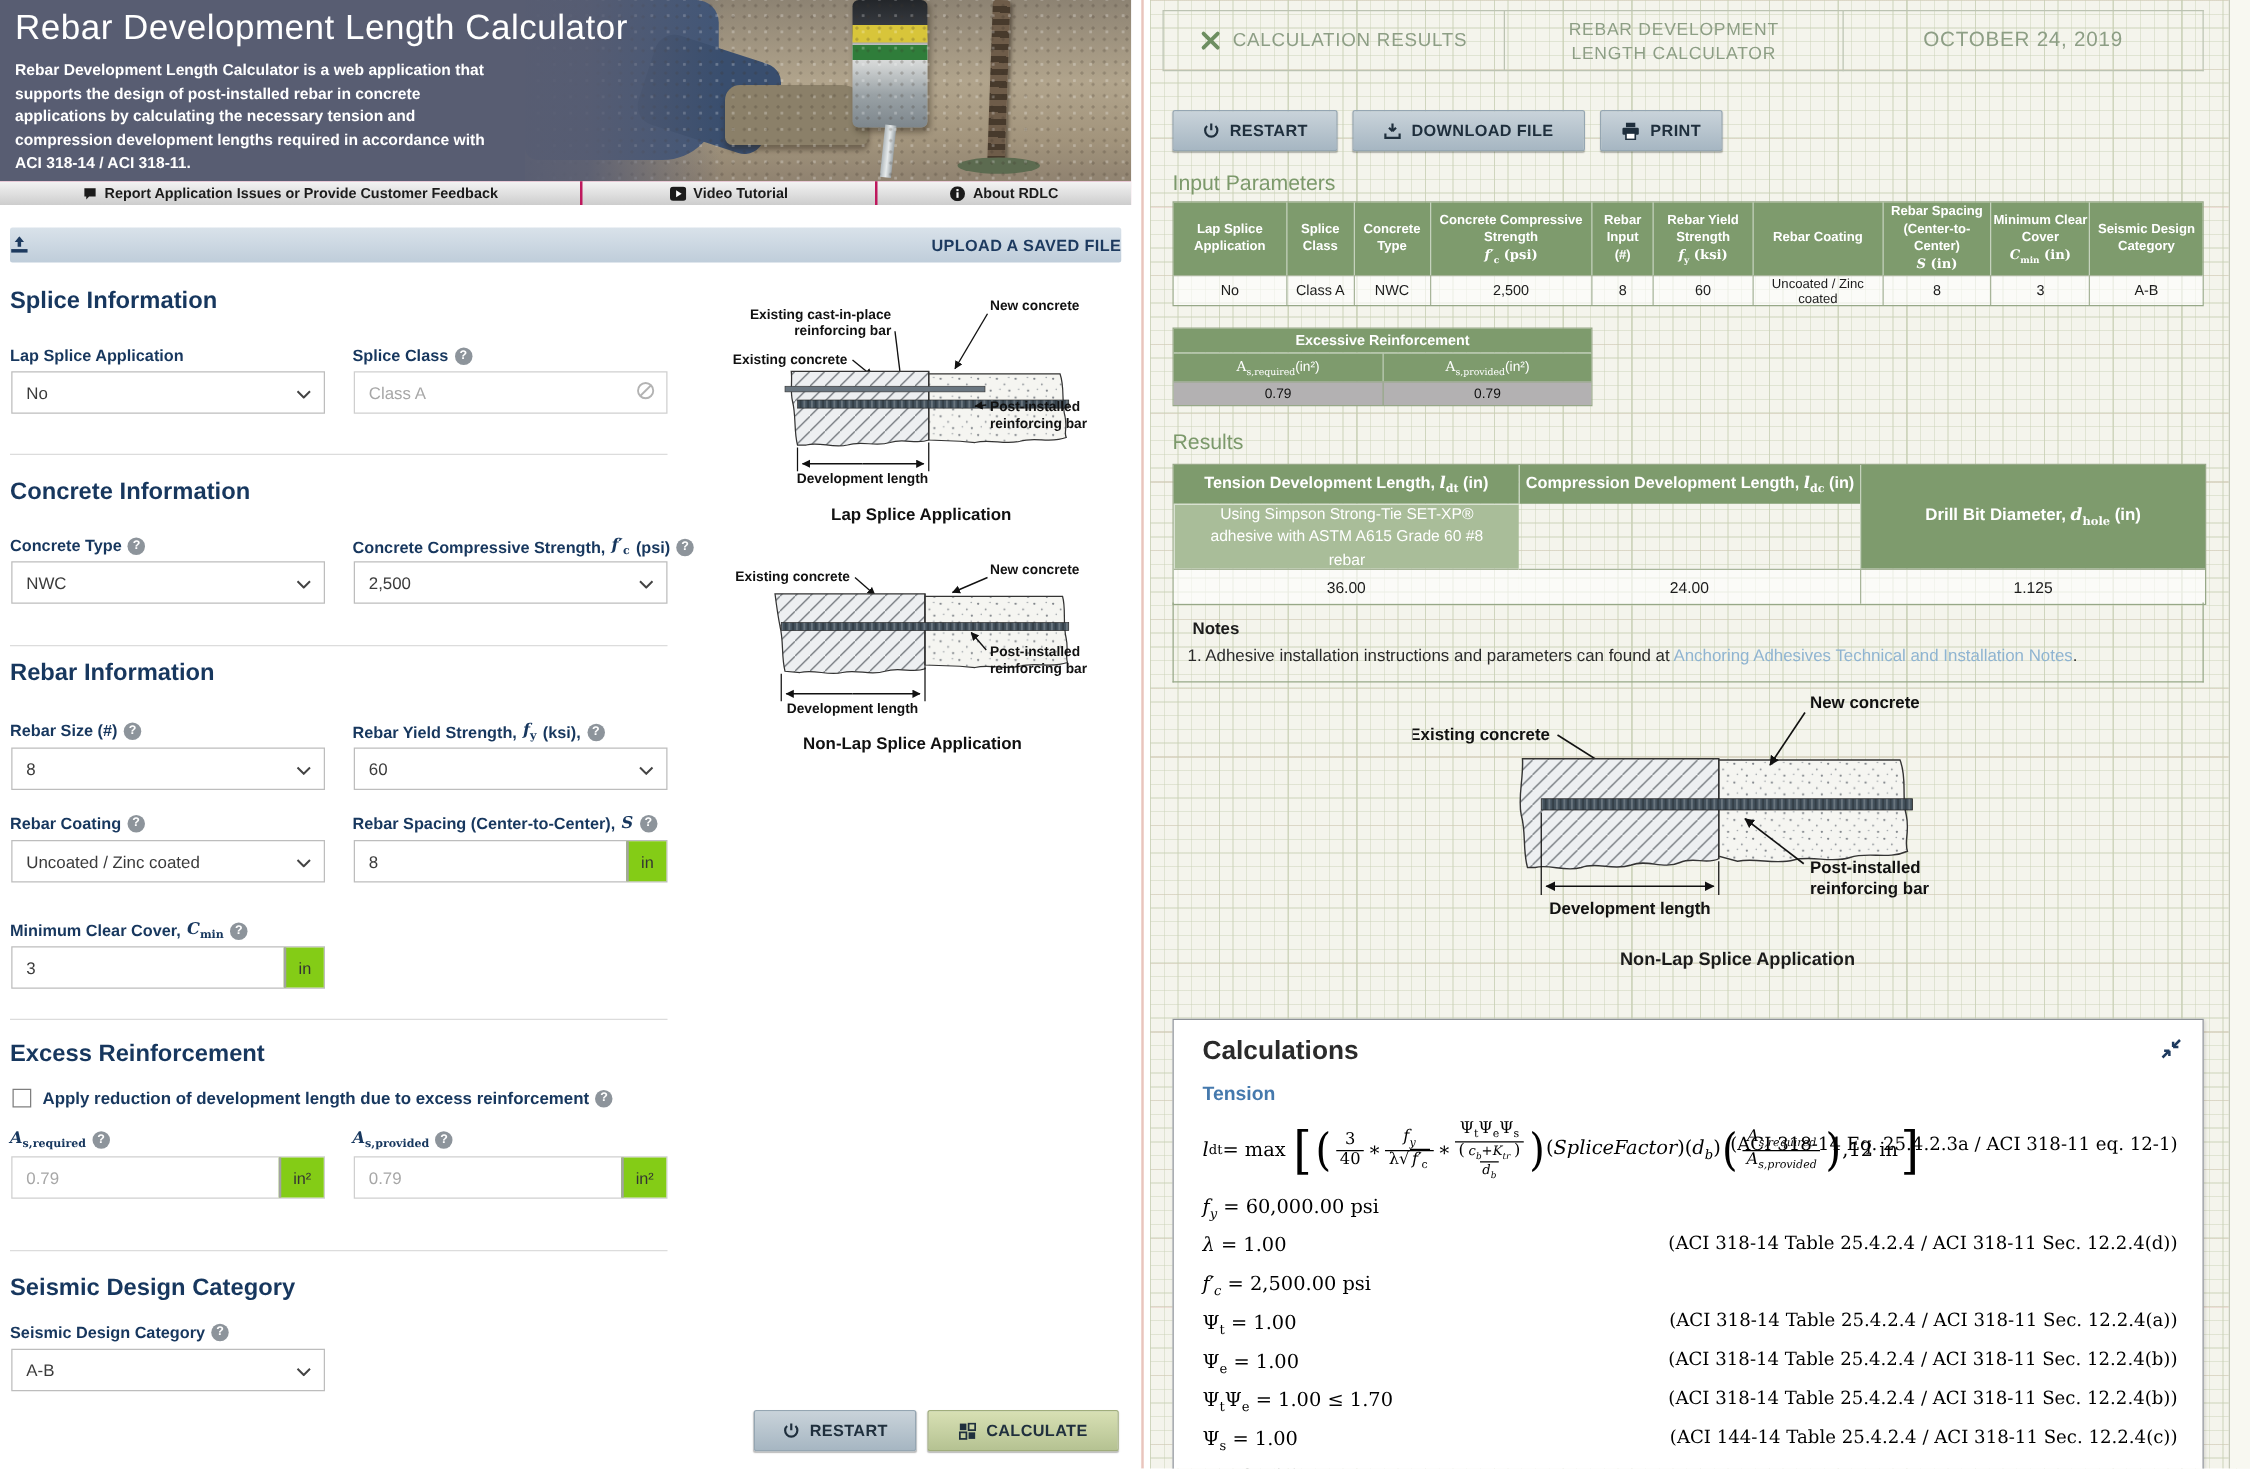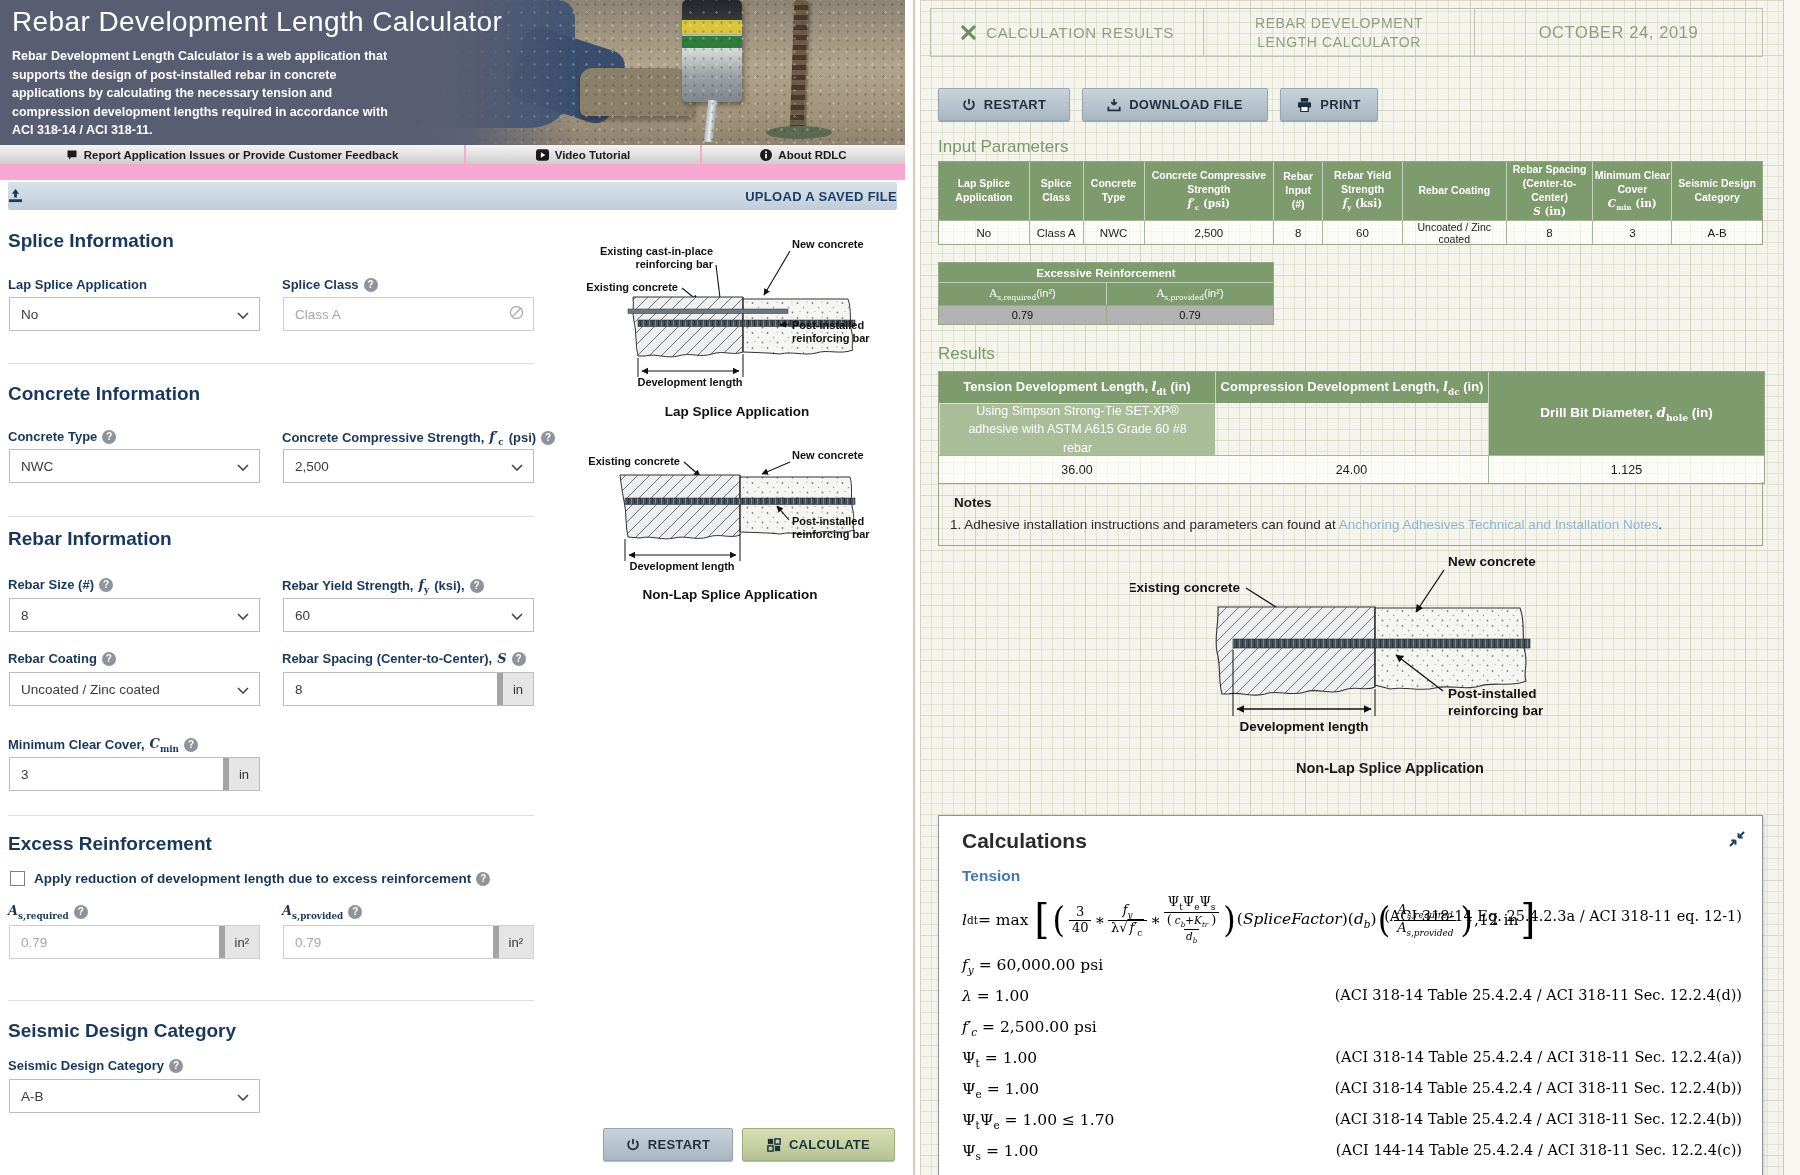--- a/index.html
+++ b/index.html
@@ -26,41 +26,41 @@
   .ph-tube-label { position:absolute; left:262px; top:20px; width:60px; height:14px; background:#d8c53a; }
   .ph-nozzle { position:absolute; left:286px; top:100px; width:9px; height:42px; background:linear-gradient(90deg,#aeb6ba,#e7ebec,#9aa2a6); transform:rotate(6deg); }
   .ph-rebar-v { position:absolute; left:372px; top:0; width:14px; height:134px; transform:rotate(2deg);
     background:repeating-linear-gradient(180deg,#6e5c49 0 5px,#473a2c 5px 10px); border-radius:3px; box-shadow:2px 2px 3px rgba(40,30,20,.5); }
   .ph-base { position:absolute; left:346px; top:126px; width:66px; height:13px; background:#5c6b50; border-radius:50%; }
   .hero-overlay { position:absolute; left:0; top:0; width:905px; height:145px;
     background:linear-gradient(90deg,#585d72 0%,#585d72 44%,rgba(88,93,114,.9) 52%,rgba(88,93,114,0) 64%); }
   .hero-title { position:absolute; left:12px; top:6px; font-size:28px; font-weight:300; color:#fff; letter-spacing:.4px; }
   .hero-desc { position:absolute; left:12px; top:47px; width:382px; font-size:12.5px; line-height:1.48; font-weight:600; color:#fff; }
 
-  .links-bar { position:absolute; left:0; top:145px; width:905px; height:35px; background:#f9a8d4; display:flex; gap:2px; }
+  .links-bar { position:absolute; left:0; top:145px; width:905px; height:19px; background:#be185d; display:flex; gap:2px; }
   .link-item { height:19px; display:flex; align-items:center; justify-content:center; gap:6px;
     background:linear-gradient(#f4f4f4,#cdcdcd); font-size:11.5px; font-weight:600; color:#1b1b1b; cursor:pointer; }
   .link-item svg { flex:0 0 auto; }
 
   .upload-bar { position:absolute; left:8px; top:182px; width:889px; height:28px;
     background:linear-gradient(#d9e2ea,#bfcdda); display:flex; align-items:center; justify-content:space-between; gap:9px;
     font-size:13px; font-weight:700; color:#1d3a5f; letter-spacing:.3px; cursor:pointer; border-radius:2px; }
 
   .h-sec { position:absolute; font-size:19px; font-weight:700; color:#17375e; }
   .lbl { position:absolute; font-size:13px; font-weight:700; color:#17375e; display:flex; align-items:center; gap:5px; white-space:nowrap; }
   .q { display:inline-block; width:14px; height:14px; border-radius:50%; background:#8d949b; color:#fff;
        font-size:10px; line-height:14px; font-weight:700; text-align:center; cursor:pointer; flex:0 0 auto; }
   .fld { position:absolute; width:251px; height:34px; background:#fff; border:1px solid #bdbdbd;
          display:flex; align-items:center; font-size:13.5px; color:#3b3b3b; }
   .fld .val { padding-left:11px; }
   .fld .chev { margin-left:auto; margin-right:10px; }
   .fld .noicon { margin-left:auto; margin-right:9px; }
   .fld.dis { color:#a7a7a7; border-color:#cfcfcf; }
   .addon { margin-left:auto; height:100%; display:flex; align-items:center; padding:0 10px;
-           background:#e5e5e5; border-left:6px solid #a3a3a3; color:#333; font-size:13px; }
+           background:#84cc16; border-left:2px solid #a3a3a3; color:#333; font-size:13px; }
   .hr { position:absolute; left:8px; width:526px; height:1px; background:#dcdcdc; }
   .cb { position:absolute; width:15px; height:15px; background:#fff; border:1.5px solid #7f7f7f; cursor:pointer; }
   .math { font-family:"DejaVu Serif", serif; }
   .it { font-style:italic; }
   sub { font-size:.68em; }
 
   .btn { display:flex; align-items:center; justify-content:center; gap:8px; font-size:13px; font-weight:700;
          color:#1f2f3d; background:linear-gradient(#c9d3da,#a6b6c2); border:1px solid #95a6b2; border-radius:2px;
          box-shadow:0 1px 1px rgba(0,0,0,.28); cursor:pointer; letter-spacing:.3px; }
   .btn.green { background:linear-gradient(#d8e0b4,#b5c292); border-color:#a0ad7c; }

